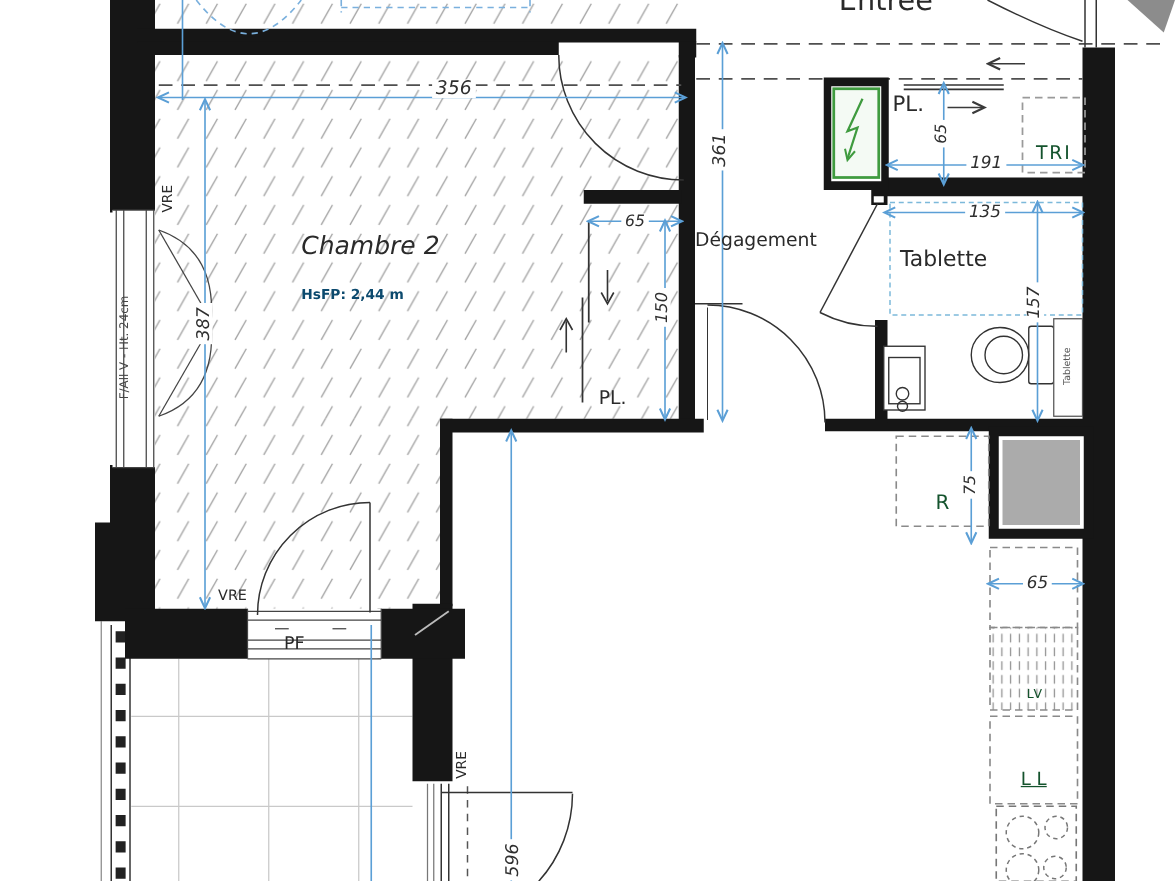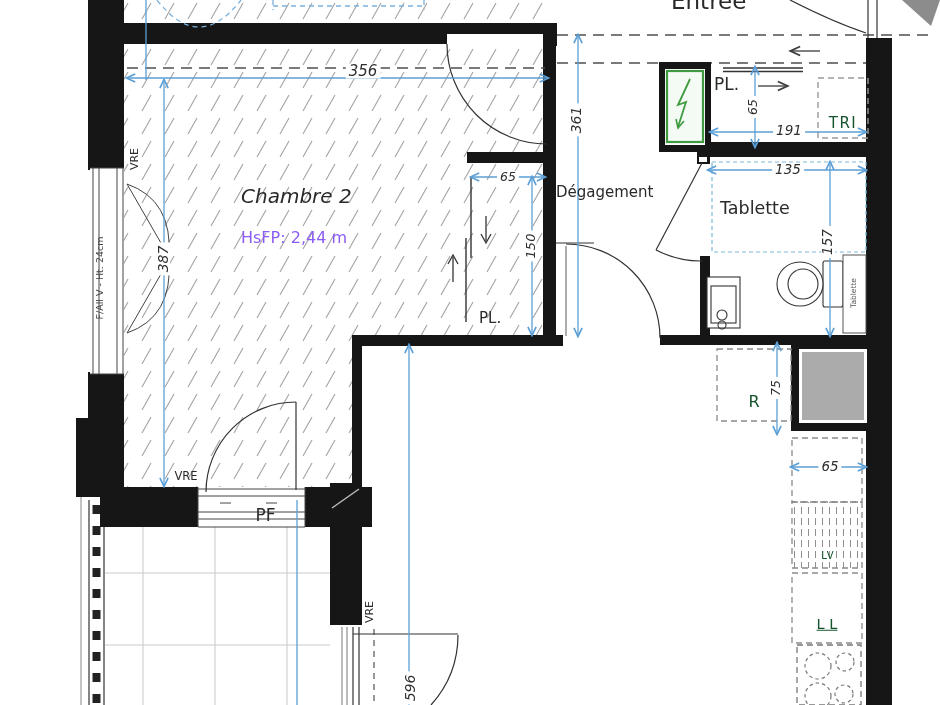--- a/index.html
+++ b/index.html
@@ -217,30 +217,30 @@
     <line x1="708" y1="170" x2="866" y2="170" marker-start="url(#ab)" marker-end="url(#ab)"></line>
     <line x1="830" y1="162" x2="830" y2="336" marker-start="url(#ab)" marker-end="url(#ab)"></line>
     <line x1="777" y1="343" x2="777" y2="434" marker-start="url(#ab)" marker-end="url(#ab)"></line>
     <line x1="791" y1="467" x2="866" y2="467" marker-start="url(#ab)" marker-end="url(#ab)"></line>
     <line x1="409" y1="345" x2="409" y2="705" marker-start="url(#ab)"></line>
     <line x1="297" y1="500" x2="297" y2="705"></line>
   </g>
 </svg>
 
 <div class="lbl" style="left:241px;top:186px;font-size:20px;font-style:italic;">Chambre 2</div>
-<div class="lbl" style="left:241px;top:230px;font-size:16px;color:#8b5cf6;">HsFP: 2,44 m</div>
+<div class="lbl" style="left:241px;top:230px;font-size:11px;color:#0c4a6e;font-weight:bold;">HsFP: 2,44 m</div>
 <div class="lbl" style="left:556px;top:185px;font-size:15px;">Dégagement</div>
 <div class="lbl" style="left:720px;top:200px;font-size:17.5px;">Tablette</div>
 <div class="lbl" style="left:671px;top:-10px;font-size:23px;">Entrée</div>
 
 <div class="lbl rot" style="left:134px;top:159px;font-size:11px;">VRE</div>
 <div class="lbl ctr" style="left:186px;top:477px;font-size:11.5px;">VRE</div>
 <div class="lbl rot" style="left:369px;top:612px;font-size:11px;">VRE</div>
 <div class="lbl rot" style="left:100px;top:278px;font-size:9.5px;color:#444;">F/All V - Ht. 24cm</div>
-<div class="lbl ctr" style="left:260px;top:515px;font-size:17px;padding-left:11px;">PF</div>
+<div class="lbl ctr" style="left:230px;top:515px;font-size:14px;padding-left:11px;">PF</div>
 <div class="lbl" style="left:479px;top:311px;font-size:15px;">PL.</div>
 <div class="lbl" style="left:714px;top:76px;font-size:17px;">PL.</div>
 <div class="lbl ctr gray" style="left:843px;top:107px;font-size:15px;letter-spacing:1.5px;">TRI</div>
 <div class="lbl ctr gray" style="left:754px;top:386px;font-size:16px;">R</div>
 <div class="lbl ctr gray" style="left:828px;top:540px;font-size:10px;letter-spacing:1px;">LV</div>
 <div class="lbl ctr gray" style="left:827px;top:608px;font-size:14.5px;text-decoration:underline;">L L</div>
 <div class="lbl rot" style="left:854px;top:293px;font-size:7.5px;color:#555;">Tablette</div>
 
 <div class="lbl ctr dim" style="left:363px;top:71px;font-size:15px;">356</div>
 <div class="lbl rot dim" style="left:163px;top:259px;font-size:14px;">387</div>

